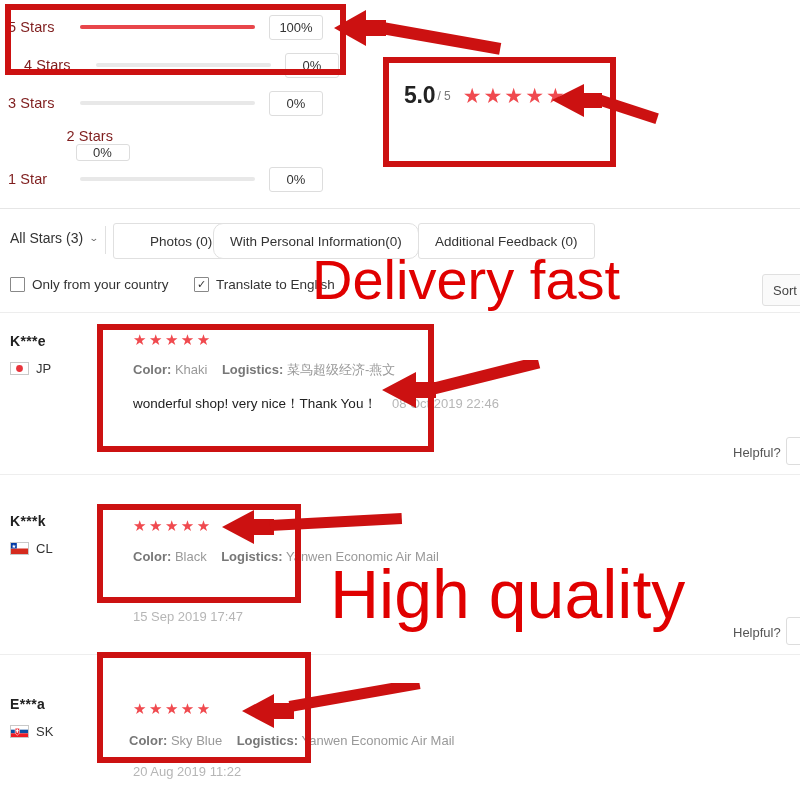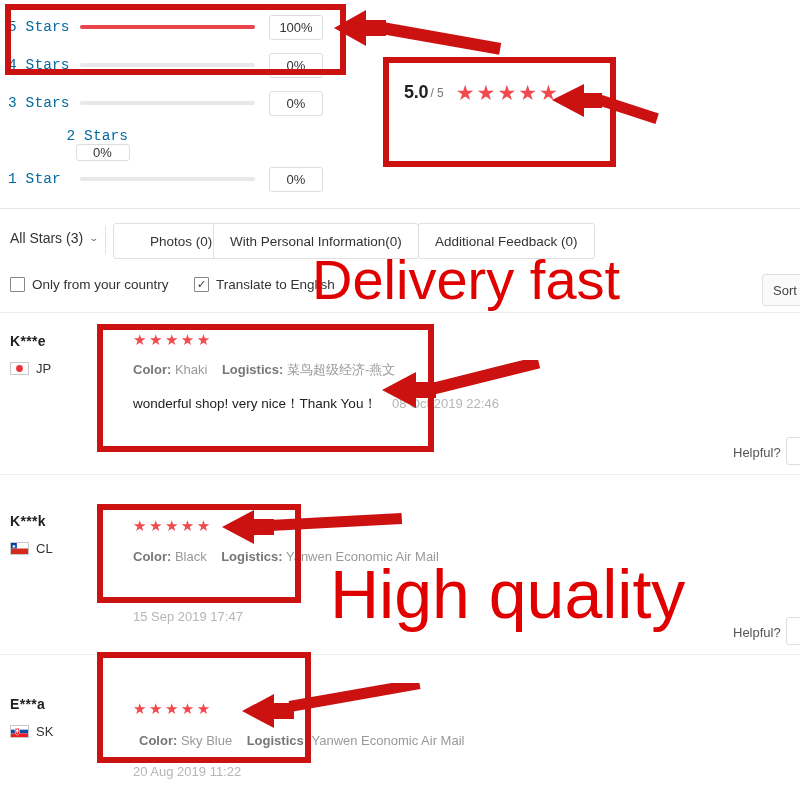--- a/index.html
+++ b/index.html
@@ -10,34 +10,34 @@
     color:#333;
     -webkit-font-smoothing:antialiased;
   }
 
   
   #rating-summary{position:absolute;left:0;top:0;width:800px;height:205px;}
   .bar-row{
     position:absolute;left:8px;height:26px;display:flex;align-items:center;
   }
   .bar-label{
-    width:72px;font-size:14.5px;color:#0369a1;letter-spacing:.1px;font-family:Liberation Mono, monospace;
+    width:72px;font-size:14.5px;color:#7f1d1d;letter-spacing:.1px;
   }
   .bar-track{
     width:175px;height:4px;background:#e8e8e8;border-radius:2px;position:relative;
     margin-right:14px;
   }
   .bar-fill{position:absolute;left:0;top:0;height:4px;border-radius:2px;}
   .bar-pct{
     width:52px;height:23px;border:1px solid #ddd;border-radius:3px;background:#fff;
     font-size:13px;color:#333;display:flex;align-items:center;justify-content:center;
   }
 
   #score-block{position:absolute;left:404px;top:82px;display:flex;align-items:center;}
-  #score-num{font-size:18px;font-weight:bold;color:#222;letter-spacing:-.2px;}
+  #score-num{font-size:23px;font-weight:bold;color:#222;letter-spacing:-.2px;}
   #score-den{font-size:12px;color:#777;margin-left:2px;}
   #score-stars{margin-left:12px;font-size:21px;letter-spacing:2px;line-height:1;}
 
   
   #divider{position:absolute;left:0;top:208px;width:800px;height:1px;background:#e6e6e6;}
 
   
   #filter-bar{position:absolute;left:0;top:220px;width:760px;height:42px;}
   #all-stars{
     position:absolute;left:10px;top:10px;font-size:14px;color:#333;
@@ -101,21 +101,21 @@
 <div id="rating-summary">
 
   <div class="bar-row" style="top:14px;">
     <span class="bar-label">5 Stars</span>
     <span class="bar-track">
       <span class="bar-fill" style="width:100%;background:#e8464b;"></span>
     </span>
     <span class="bar-pct">100%</span>
   </div>
 
-  <div class="bar-row" style="top:52px;">
+  <div class="bar-row" style="top:52px;margin-left:16px;">
     <span class="bar-label">4 Stars</span>
     <span class="bar-track">
       <span class="bar-fill" style="width:0%;background:#e8464b;"></span>
     </span>
     <span class="bar-pct">0%</span>
   </div>
 
   <div class="bar-row" style="top:90px;">
     <span class="bar-label">3 Stars</span>
     <span class="bar-track">
@@ -150,21 +150,21 @@
 <div id="divider"></div>
 
 <div id="filter-bar">
   <div id="all-stars">
     <span>All Stars (3)</span>
     <span class="chev">⌄</span>
   </div>
   <div id="vsep"></div>
 
   <div class="filter-chip" style="left:113px;padding-left:36px;">Photos (0)</div>
-  <div class="filter-chip" style="left:213px;">With Personal Information(0)</div>
+  <div class="filter-chip" style="left:213px;border-radius:10px;">With Personal Information(0)</div>
   <div class="filter-chip" style="left:418px;">Additional Feedback (0)</div>
 </div>
 
 <div id="check-row">
   <div class="checkitem" style="left:10px;">
     <span class="cbox"></span>
     <span>Only from your country</span>
   </div>
   <div class="checkitem" style="left:194px;">
     <span class="cbox">✓</span>
@@ -242,21 +242,21 @@
         <rect y="3.67" width="17" height="3.67" fill="#0b4ea2"></rect>
         <rect y="7.34" width="17" height="3.66" fill="#ee1c25"></rect>
         <path d="M4.2 2.2h4.2v4.2c0 1.8-2.1 2.8-2.1 2.8S4.2 8.2 4.2 6.4z" fill="#ee1c25" stroke="#fff" stroke-width=".6"></path>
         <rect x="5.6" y="3.2" width="1.4" height="3.6" fill="#fff"></rect>
         <rect x="4.9" y="4.1" width="2.8" height="1.1" fill="#fff"></rect>
       </svg>
     </span>
     <span>SK</span>
   </div>
   <div class="rv-stars" style="left:133px;top:13px;color:#f04a4f;">★★★★★</div>
-  <div class="rv-meta" style="left:139px;top:45px;">
+  <div class="rv-meta" style="left:129px;top:45px;">
     <span class="meta-k">Color:</span>
     <span class="meta-v">Sky Blue</span>
     &nbsp;&nbsp;
     <span class="meta-k">Logistics:</span>
     <span class="meta-v">Yanwen Economic Air Mail</span>
   </div>
   <div class="rv-text" style="left:133px;top:76px;">
     <span class="rv-date">20 Aug 2019 11:22</span>
   </div>
 </div>

